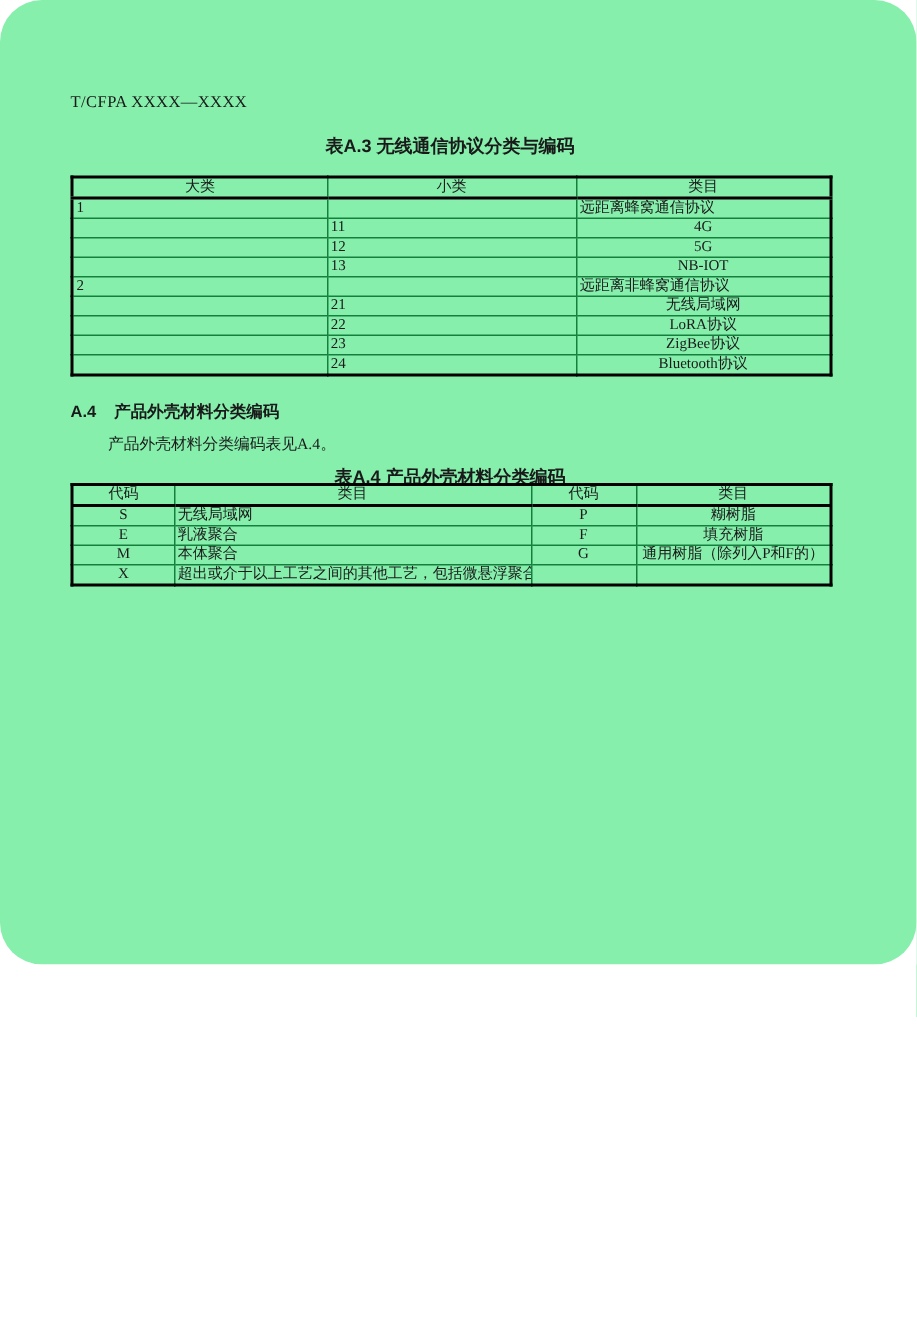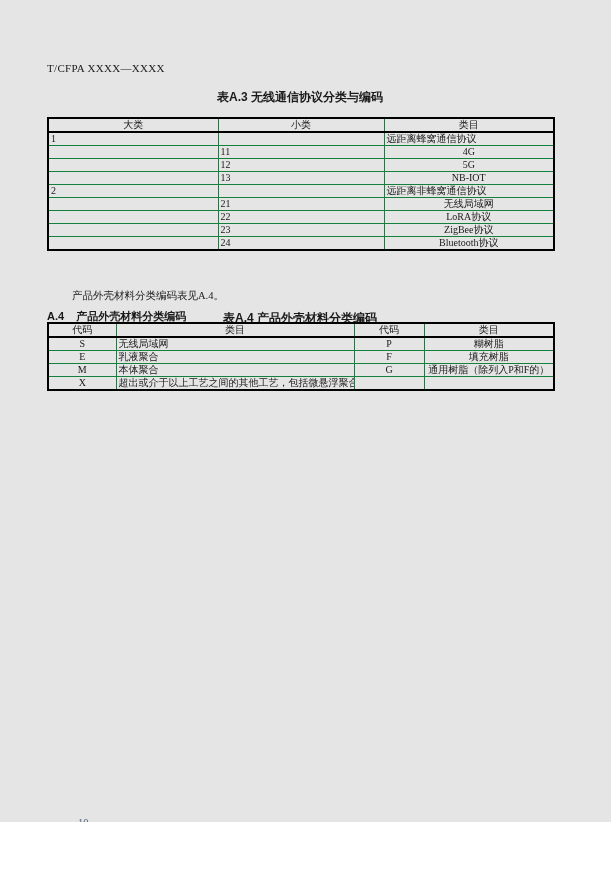--- a/index.html
+++ b/index.html
@@ -1,23 +1,24 @@
 <!DOCTYPE html>
 <html><head>
 <meta charset="utf-8">
 <style>
   html, body { margin: 0; padding: 0; background: #ffffff; }
   .page {
     position: relative;
     width: 611px;
-    height: 822px;
-    background: #e5e5e5;
+    height: 643px;
+    background: #86efac;
     font-family: "Liberation Serif", "DejaVu Serif", serif;
     color: #1a1a1a;
     overflow: hidden;
+    border-radius: 28px;
   }
   .doc-header {
     position: absolute;
     left: 47px;
     top: 62px;
     font-size: 11px;
     letter-spacing: 0.3px;
     white-space: nowrap;
   }
   .table-title {
@@ -33,21 +34,20 @@
   .title-a3 { top: 89px; }
   .title-a4 { top: 310px; }
   .section-heading {
     position: absolute;
     left: 47px;
     top: 267px;
     font-family: "Liberation Sans", "DejaVu Sans", sans-serif;
     font-weight: bold;
     font-size: 11px;
     white-space: nowrap;
-    margin-top: 42px;
   }
   .section-heading .num { margin-right: 12px; }
   .body-paragraph {
     position: absolute;
     left: 72px;
     top: 289px;
     font-size: 10.5px;
     white-space: nowrap;
   }
   .doc-table {

